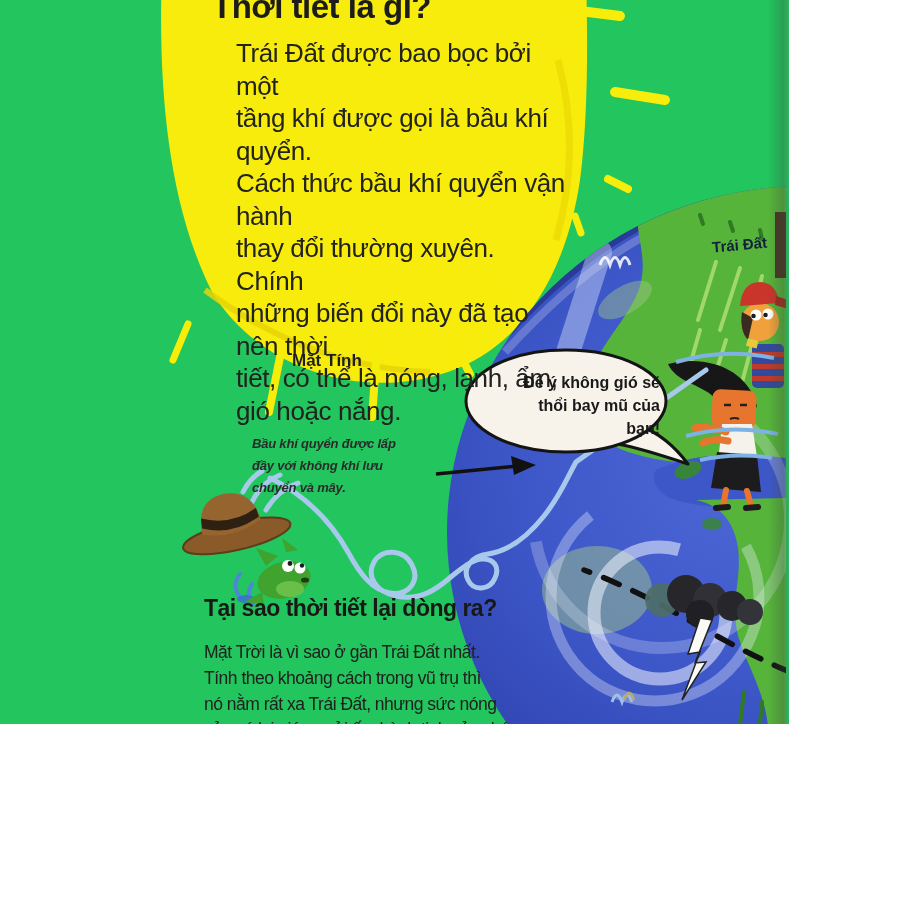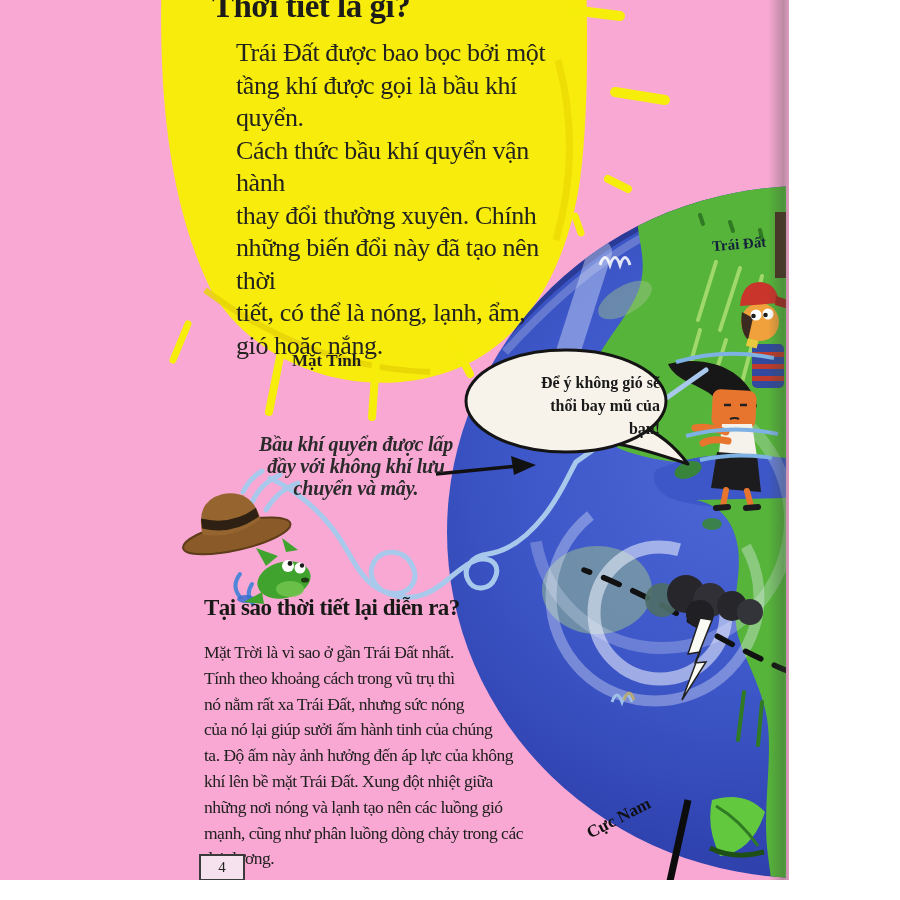--- a/index.html
+++ b/index.html
@@ -1,26 +1,26 @@
 <!DOCTYPE html>
 <html><head>
 <meta charset="utf-8">
 <style>
   html,body{margin:0;padding:0;background:#ffffff;}
-  .canvas{position:relative;width:900px;height:880px;overflow:hidden;background:#f9a8d4;
-          font-family:Liberation Serif, serif;}
+  .canvas{position:relative;width:900px;height:724px;overflow:hidden;background:#22c55e;
+          font-family:Liberation Sans, sans-serif;}
   .abs{position:absolute;}
   .pre{white-space:pre-line;}
   .page-title{left:212px;top:-12px;font-size:33px;font-weight:800;color:#1c1c1a;letter-spacing:-0.5px;}
   .intro{left:236px;top:37px;width:330px;font-size:26px;line-height:32.5px;color:#22221e;letter-spacing:-0.4px;font-weight:500;}
   .sun-label{left:292px;top:351px;font-size:17px;font-weight:700;color:#1e1e1c;}
   .earth-label{left:712px;top:236px;font-size:15px;font-weight:700;color:#13203a;transform:rotate(-5deg);}
   .southpole-label{left:588px;top:824px;font-size:17px;font-weight:700;color:#101010;transform:rotate(-27deg);transform-origin:left center;}
   .bubble-text{left:472px;top:371px;width:188px;text-align:right;font-size:16px;line-height:23px;font-weight:600;color:#191919;}
-  .caption{left:252px;top:433px;width:208px;text-align:center;font-style:italic;font-size:20px;line-height:22px;font-weight:600;color:#2a2a2a;letter-spacing:-0.2px;}
+  .caption{left:252px;top:433px;width:208px;text-align:left;font-style:italic;font-size:13px;line-height:22px;font-weight:600;color:#2a2a2a;letter-spacing:-0.2px;}
   .h2{left:204px;top:595px;font-size:23px;font-weight:800;color:#181816;letter-spacing:-0.5px;}
   .body2{left:204px;top:640px;width:370px;font-size:17.5px;line-height:25.8px;color:#20201e;letter-spacing:-0.5px;font-weight:500;}
   .pagenum{left:199px;top:854px;width:46px;height:27px;border:2px solid #3b3b3b;background:#f6e2ee;
            display:flex;align-items:center;justify-content:center;font-size:15px;color:#222;box-sizing:border-box;}
   .edge-shadow{left:768px;top:0;width:22px;height:900px;
       background:linear-gradient(to right, rgba(60,70,60,0), rgba(60,75,60,0.32) 70%, rgba(120,130,120,0.18));}
   .edge-white{left:789px;top:0;width:111px;height:900px;background:#ffffff;}
   .bottom-strip{left:86px;top:889px;width:698px;height:11px;background:#f0dbe6;opacity:.55;}
   svg{position:absolute;left:0;top:0;}
 </style>
@@ -218,21 +218,21 @@
 gió hoặc nắng.</div>
   <div class="abs sun-label">Mặt Tính</div>
   <div class="abs earth-label">Trái Đất</div>
   <div class="abs southpole-label">Cực Nam</div>
   <div class="abs bubble-text pre">Để ý không gió sẽ
 thổi bay mũ của
 bạn!</div>
   <div class="abs caption pre">Bầu khí quyển được lấp
 đầy với không khí lưu
 chuyển và mây.</div>
-  <div class="abs h2">Tại sao thời tiết lại diễn ra?</div>
+  <div class="abs h2">Tại sao thời tiết lại dòng ra?</div>
   <div class="abs body2 pre">Mặt Trời là vì sao ở gần Trái Đất nhất.
 Tính theo khoảng cách trong vũ trụ thì
 nó nằm rất xa Trái Đất, nhưng sức nóng
 của nó lại giúp sưởi ấm hành tinh của chúng
 ta. Độ ấm này ảnh hưởng đến áp lực của không
 khí lên bề mặt Trái Đất. Xung đột nhiệt giữa
 những nơi nóng và lạnh tạo nên các luồng gió
 mạnh, cũng như phân luồng dòng chảy trong các
 đại dương.</div>
   <div class="abs pagenum">4</div>

